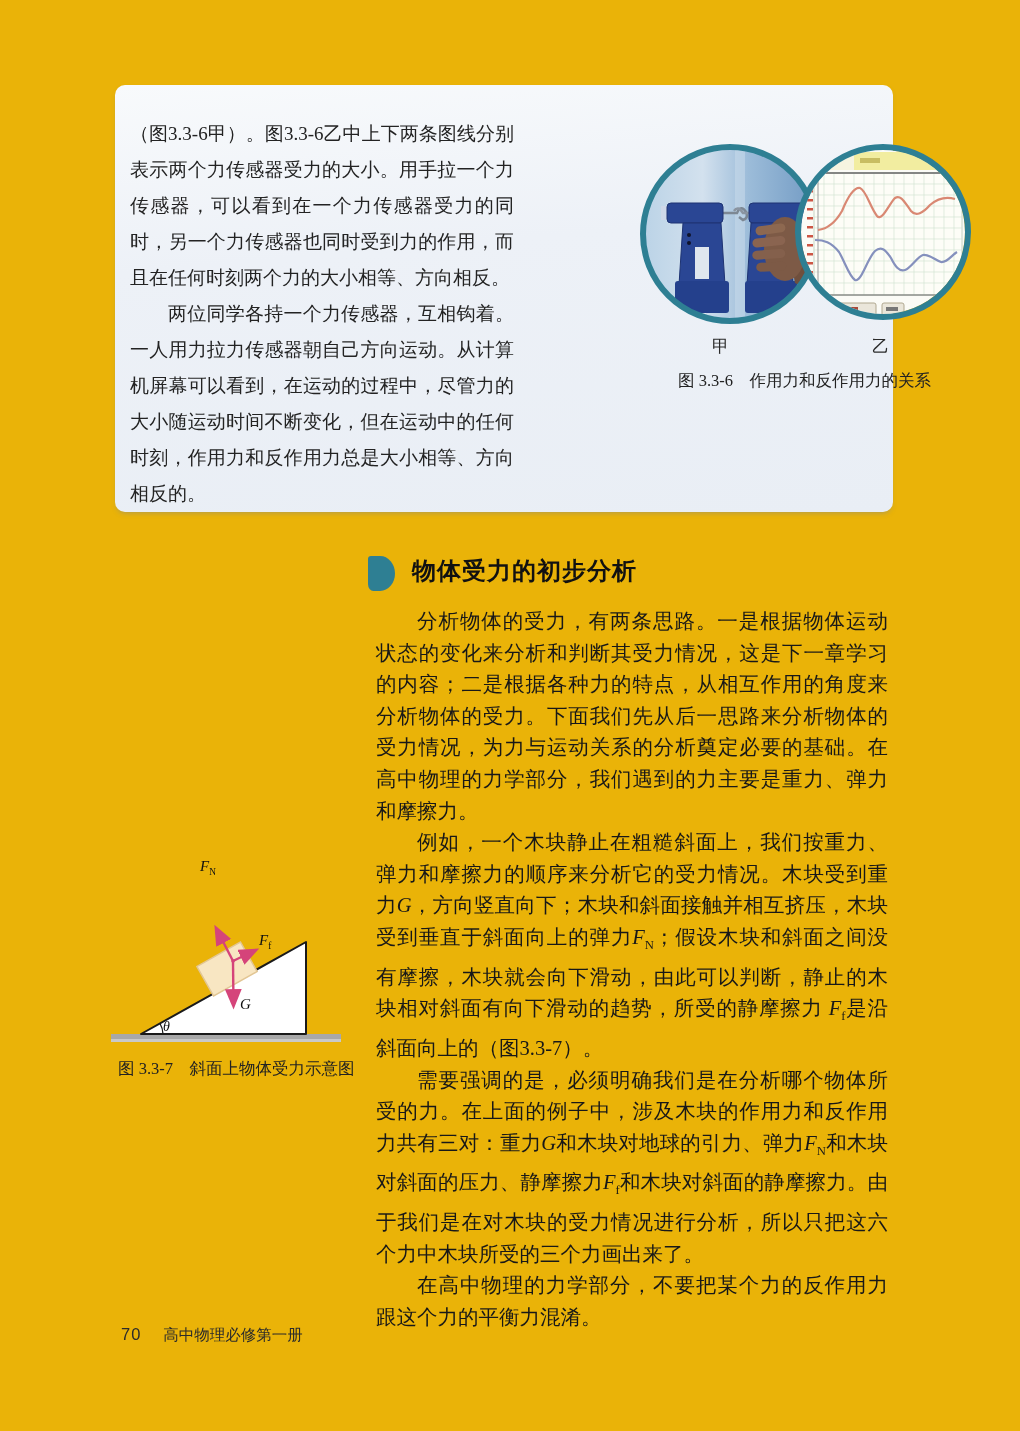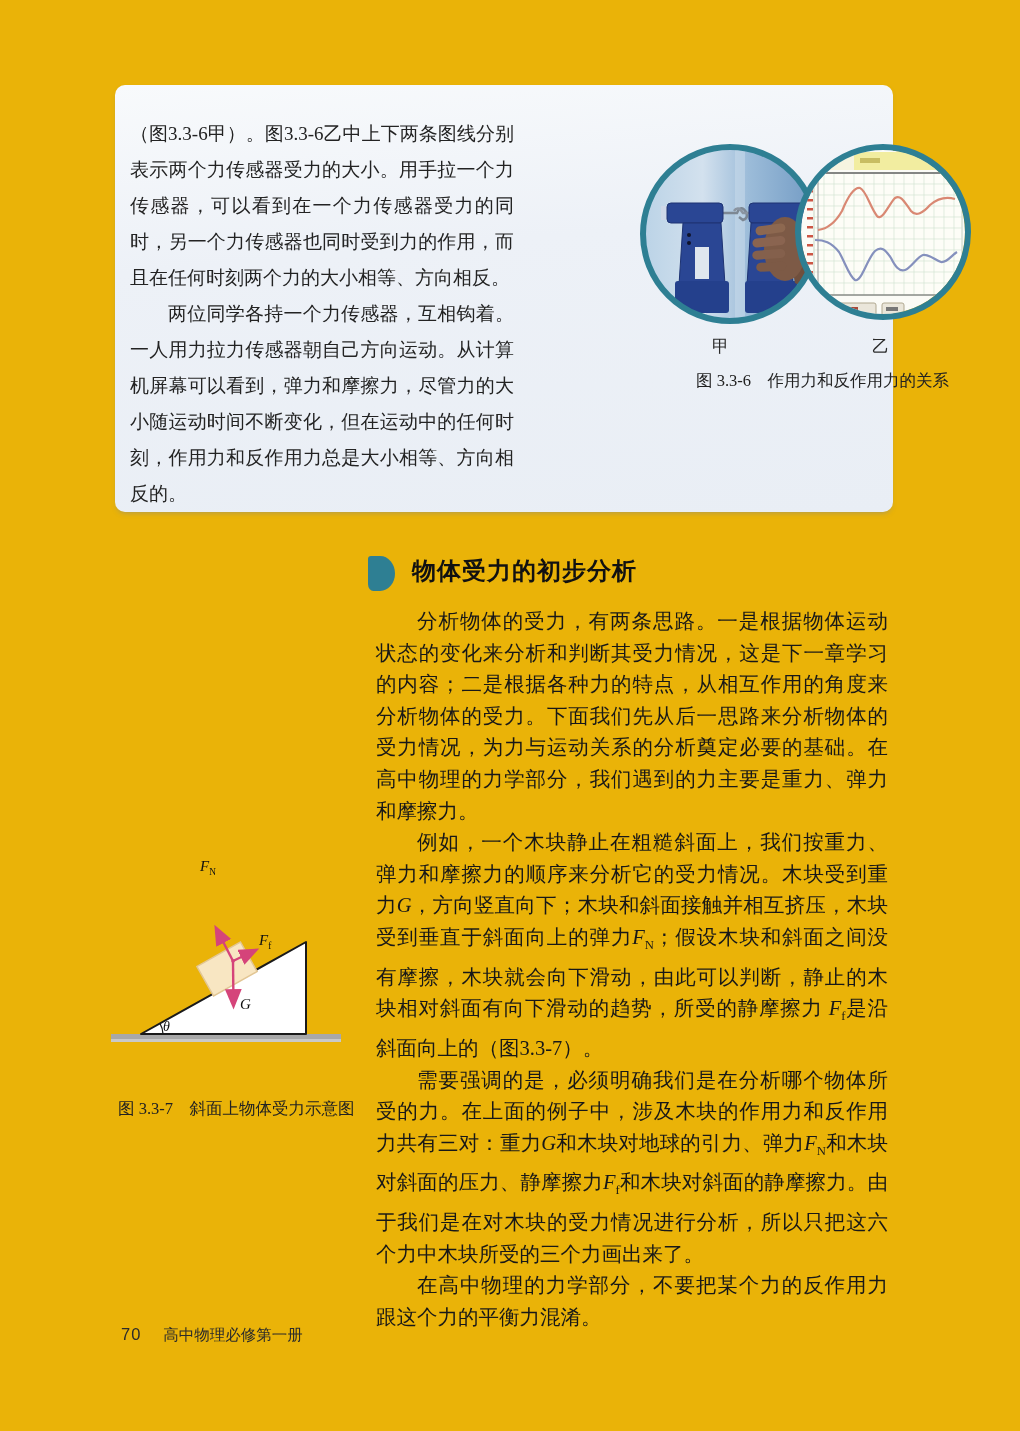--- a/index.html
+++ b/index.html
@@ -49,36 +49,36 @@
   i.var{font-family:"Liberation Serif","DejaVu Serif",serif;font-style:italic;}
   sub{font-style:normal;font-size:0.62em;}
   
   .diagram-svg{position:absolute;left:103px;top:888px;}
   .diagram-label{
     position:absolute;font-size:15px;color:#111;white-space:nowrap;
     font-family:"Liberation Serif","DejaVu Serif",serif;
   }
   .diagram-caption{
     position:absolute;left:118px;top:1058px;width:230px;text-align:right;
-    font-size:16.5px;color:#222;white-space:nowrap;margin-top:40px;
+    font-size:16.5px;color:#222;white-space:nowrap;
   }
   
   .footer{position:absolute;left:121px;top:1325px;font-size:15.5px;color:#2b2b2b;
     font-family:"Liberation Sans","DejaVu Sans",sans-serif;}
   .footer .pageno{margin-right:22px;font-size:16.5px;letter-spacing:1px;}
 </style>
 </head>
 <body>
 
 <div class="page">
 
   <div class="info-box">
     <div class="box-text">
         <p class="no-indent">（图3.3-6甲）。图3.3-6乙中上下两条图线分别表示两个力传感器受力的大小。用手拉一个力传感器，可以看到在一个力传感器受力的同时，另一个力传感器也同时受到力的作用，而且在任何时刻两个力的大小相等、方向相反。</p>
-        <p>两位同学各持一个力传感器，互相钩着。一人用力拉力传感器朝自己方向运动。从计算机屏幕可以看到，弹力和摩擦力，尽管力的大小随运动时间不断变化，但在运动中的任何时刻，作用力和反作用力总是大小相等、方向相反的。</p>
+        <p>两位同学各持一个力传感器，互相钩着。一人用力拉力传感器朝自己方向运动。从计算机屏幕可以看到，在运动的过程中，尽管力的大小随运动时间不断变化，但在运动中的任何时刻，作用力和反作用力总是大小相等、方向相反的。</p>
       </div>
 
     <div class="figure-area">
 
       <svg class="circle-photo" style="left:124px;top:58px;" width="182" height="182" viewBox="0 0 182 182">
         <defs>
           <clipPath id="clipL">
               <circle cx="91" cy="91" r="85"></circle>
             </clipPath>
           <linearGradient id="photoBg" x1="0" y1="0" x2="1" y2="0">
@@ -192,21 +192,21 @@
           <rect x="24" y="160" width="58" height="13" rx="2" fill="#eae6da" stroke="#b0a890"></rect>
           <rect x="30" y="164" width="34" height="4" fill="#a84838"></rect>
           <rect x="88" y="160" width="22" height="13" rx="2" fill="#eae6da" stroke="#b0a890"></rect>
           <rect x="92" y="164" width="12" height="4" fill="#777"></rect>
         </g>
         <circle cx="89" cy="89" r="85" fill="none" stroke="#2e7f93" stroke-width="6"></circle>
       </svg>
 
       <span class="fig-label" style="left:197px;top:250px;">甲</span>
       <span class="fig-label" style="left:357px;top:250px;">乙</span>
-      <span class="fig-caption" style="left:181px;top:285px;">图 3.3-6　作用力和反作用力的关系</span>
+      <span class="fig-caption" style="left:163px;top:285px;">图 3.3-6　作用力和反作用力的关系</span>
     </div>
   </div>
 
   <div class="section-heading">
     <span class="heading-icon"></span>
     <span class="heading-text">物体受力的初步分析</span>
   </div>
 
   <div class="body-text">
       <p>分析物体的受力，有两条思路。一是根据物体运动状态的变化来分析和判断其受力情况，这是下一章学习的内容；二是根据各种力的特点，从相互作用的角度来分析物体的受力。下面我们先从后一思路来分析物体的受力情况，为力与运动关系的分析奠定必要的基础。在高中物理的力学部分，我们遇到的力主要是重力、弹力和摩擦力。</p>

